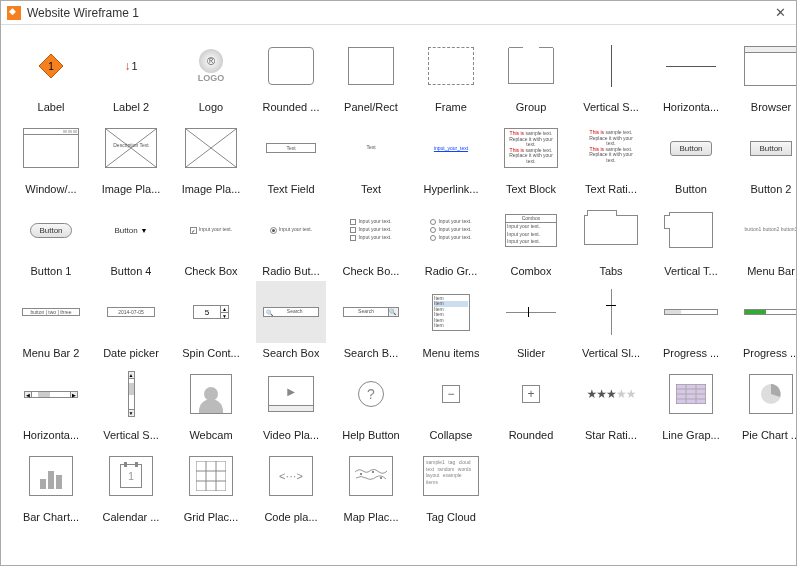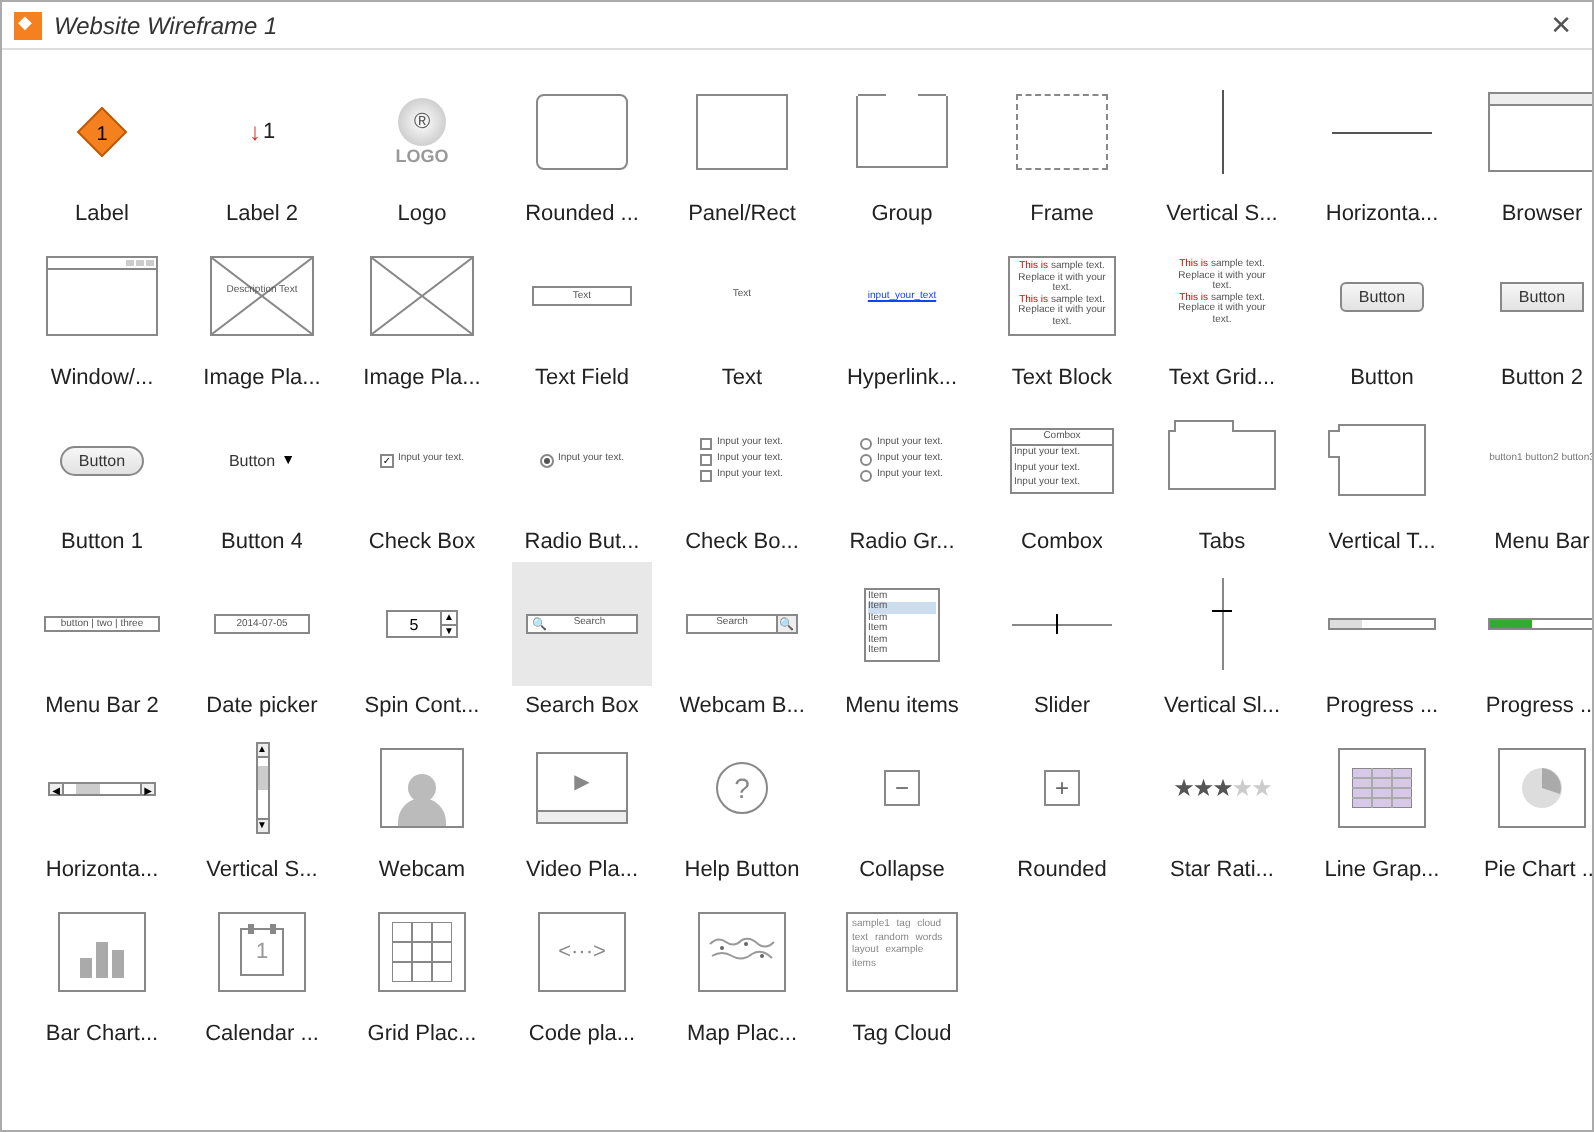--- a/index.html
+++ b/index.html
@@ -1,20 +1,20 @@
 <!DOCTYPE html>
 <html><head>
 <meta charset="utf-8">
 <style>
 * { box-sizing: border-box; margin: 0; padding: 0; }
 body { font-family: "Segoe UI", Arial, sans-serif; font-size: 11px; background: #fff; width: 797px; height: 566px; overflow: hidden; border: 1px solid #aaa; }
 .titlebar { display: flex; align-items: center; height: 24px; padding: 0 6px; border-bottom: 1px solid #ddd; background: #fff; color: #333; }
 .titlebar .app-icon { width: 14px; height: 14px; background: #f58020; margin-right: 6px; position: relative; }
 .titlebar .app-icon::after { content: "◆"; position: absolute; color: #fff; font-size: 9px; left: 2px; top: 0; }
-.titlebar .title { flex: 1; font-size: 12px; font-style: italic; }
+.titlebar .title { flex: 1; font-size: 12px; }
 .titlebar .close { font-size: 13px; color: #555; cursor: pointer; padding: 0 4px; }
 
 .grid { display: grid; grid-template-columns: repeat(10, 1fr); gap: 4px 4px; padding: 10px 12px; }
 .cell { display: flex; flex-direction: column; align-items: center; width: 76px; }
 .thumb { width: 70px; height: 62px; display: flex; align-items: center; justify-content: center; position: relative; background: #fff; margin-bottom: 4px; }
 .thumb.sel { background: #e8e8e8; }
 .label { font-size: 11px; color: #222; white-space: nowrap; overflow: hidden; text-overflow: ellipsis; max-width: 74px; text-align: center; }
 
 
 .box { border: 1px solid #888; background: #fff; }
@@ -68,32 +68,32 @@
       <div class="label">Rounded ...</div>
     </div>
 <div class="cell">
       <div class="thumb">
         <div class="box" style="width:46px;height:38px;"></div>
       </div>
       <div class="label">Panel/Rect</div>
     </div>
 <div class="cell">
       <div class="thumb">
+        <div class="dotbox" style="width:46px;height:38px;"></div>
+      </div>
+      <div class="label">Frame</div>
+    </div>
+<div class="cell">
+      <div class="thumb">
         <div class="box" style="width:46px;height:36px;border-top:none;position:relative;">
           <div style="position:absolute;top:-1px;left:0;width:14px;border-top:1px solid #888;"></div>
           <div style="position:absolute;top:-1px;right:0;width:14px;border-top:1px solid #888;"></div>
         </div>
       </div>
       <div class="label">Group</div>
-    </div>
-<div class="cell">
-      <div class="thumb">
-        <div class="dotbox" style="width:46px;height:38px;"></div>
-      </div>
-      <div class="label">Frame</div>
     </div>
 <div class="cell">
       <div class="thumb">
         <div class="vline" style="height:42px;"></div>
       </div>
       <div class="label">Vertical S...</div>
     </div>
 <div class="cell">
       <div class="thumb">
         <div class="hline" style="width:50px;"></div>
@@ -169,21 +169,21 @@
         </div>
       </div>
       <div class="label">Text Block</div>
     </div>
 <div class="cell">
       <div class="thumb">
         <div style="width:54px;height:40px;padding:2px;overflow:hidden;">
           <div class="tiny" style="text-align:center;"><span class="tinyred">This is </span>sample text. Replace it with your text.<br><span class="tinyred">This is </span>sample text. Replace it with your text.</div>
         </div>
       </div>
-      <div class="label">Text Grid...</div>
+      <div class="label">Text Rati...</div>
     </div>
 <div class="cell">
       <div class="thumb">
         <div class="btn">Button</div>
       </div>
       <div class="label">Button</div>
     </div>
 <div class="cell">
       <div class="thumb">
         <div class="btn" style="border-radius:0;">Button</div>
@@ -325,21 +325,21 @@
       </div>
       <div class="label">Search Box</div>
     </div>
 <div class="cell">
       <div class="thumb">
         <div class="box" style="width:56px;height:10px;display:flex;align-items:center;">
           <span class="tiny" style="flex:1;text-align:center;">Search</span>
           <div style="width:10px;height:100%;border-left:1px solid #888;background:#eee;font-size:6px;text-align:center;">🔍</div>
         </div>
       </div>
-      <div class="label">Webcam B...</div>
+      <div class="label">Search B...</div>
     </div>
 <div class="cell">
       <div class="thumb">
         <div class="box" style="width:38px;padding:1px;">
           <div class="tiny">Item</div>
           <div class="tiny" style="background:#cde;">Item</div>
           <div class="tiny">Item</div>
           <div class="tiny">Item</div>
           <div class="tiny">Item</div>
           <div class="tiny">Item</div>

